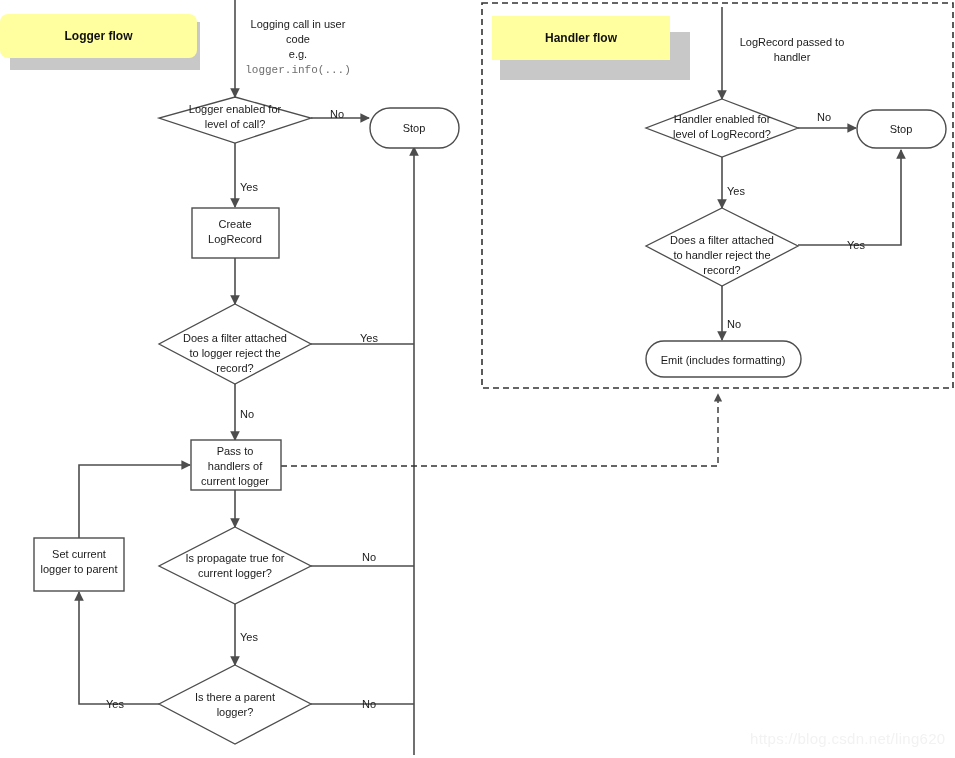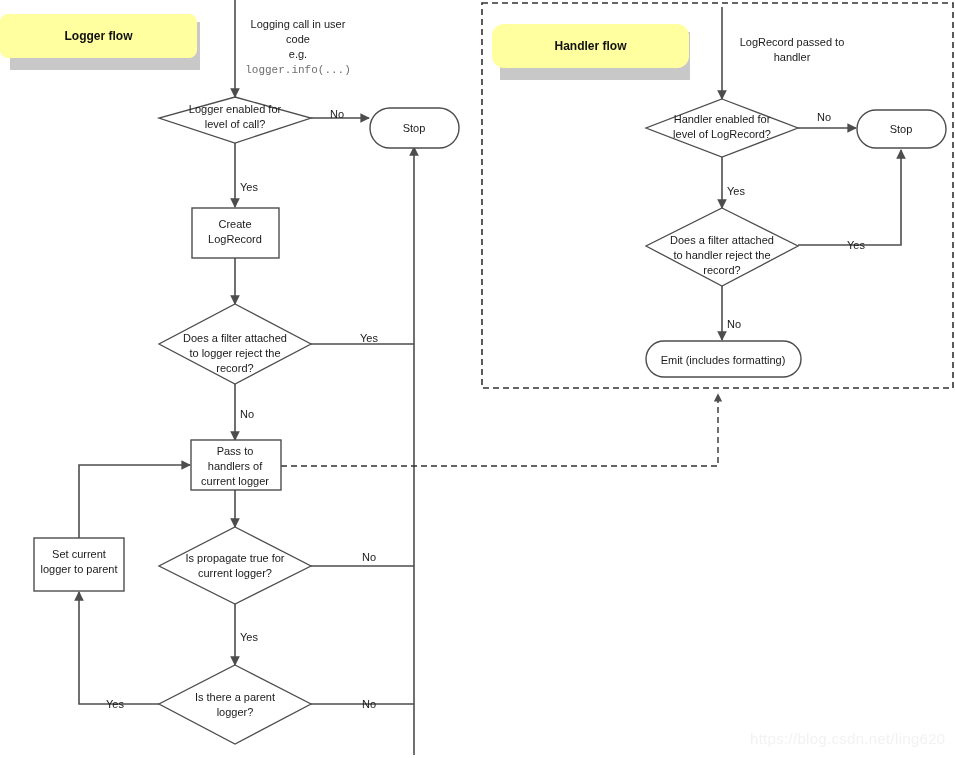--- a/index.html
+++ b/index.html
@@ -77,21 +77,21 @@
 <body>
 
 <div id="canvas">
 
   <div class="banner-shadow" style="left:10px; top:22px; width:190px; height:48px;"></div>
   <div class="banner" style="left:0px; top:14px; width:197px; height:44px;border-radius:8px;">
     <span>Logger flow</span>
   </div>
 
   <div class="banner-shadow" style="left:500px; top:32px; width:190px; height:48px;"></div>
-  <div class="banner" style="left:492px; top:24px; width:197px; height:44px;border-radius:12px;">
+  <div class="banner" style="left:492px; top:16px; width:178px; height:44px;">
     <span>Handler flow</span>
   </div>
 
   <svg class="layer" viewBox="0 0 955 758" xmlns="http://www.w3.org/2000/svg">
     <defs>
       <marker id="arrow" viewBox="0 0 10 10" refX="9" refY="5" markerWidth="6" markerHeight="6" orient="auto-start-reverse">
         <path d="M 0 0 L 10 5 L 0 10 z" fill="#4d4d4d"></path>
       </marker>
       <marker id="arrowDash" viewBox="0 0 10 10" refX="9" refY="5" markerWidth="6" markerHeight="6" orient="auto-start-reverse">
         <path d="M 0 0 L 10 5 L 0 10 z" fill="#4d4d4d"></path>

